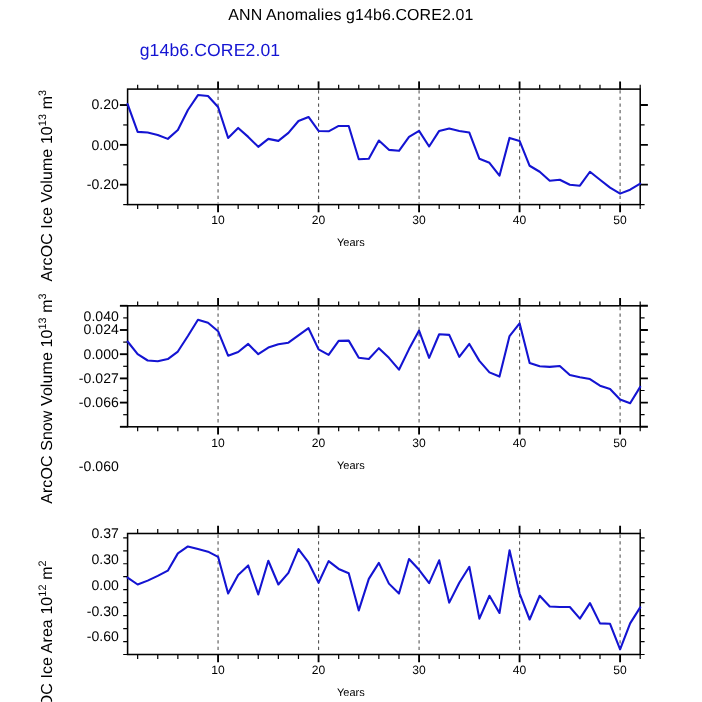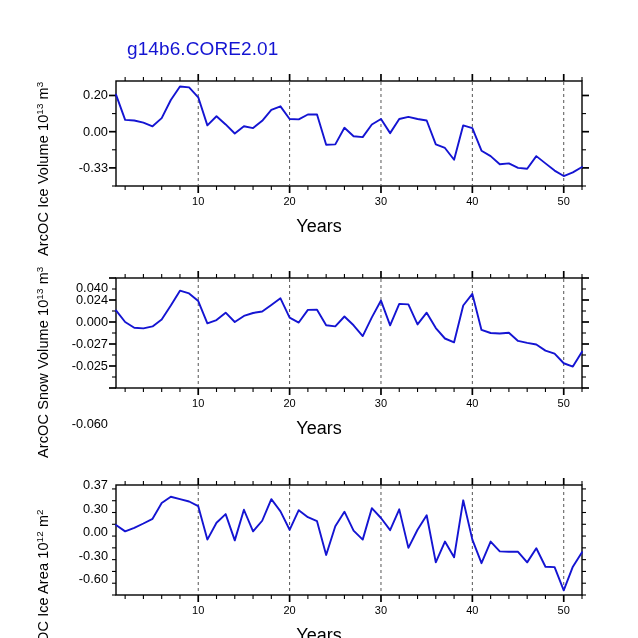--- a/index.html
+++ b/index.html
@@ -27,21 +27,21 @@
     left: 0;
     top: 6px;
     width: 638px;
     text-align: center;
     font-size: 14.5px;
     color: #000;
     letter-spacing: 0.1px;
   }
   .legend-label {
     position: absolute;
-    font-size: 19px;
+    font-size: 16px;
     color: #1414d2;
     letter-spacing: 0.1px;
   }
   .panel {
     position: absolute;
     left: 0;
     width: 638px;
   }
   .ylabel {
     position: absolute;
@@ -65,38 +65,39 @@
   }
   .xtick-label {
     position: absolute;
     font-size: 11px;
     text-align: center;
     color: #000;
     white-space: nowrap;
   }
   .xlabel {
     position: absolute;
-    font-size: 18px;
+    font-size: 10px;
     text-align: center;
     color: #000;
     width: 638px;
     left: 0;
   }
   .svg-layer {
     position: absolute;
     left: 0;
     top: 0;
     overflow: visible;
   }
 </style>
 </head>
 <body>
 
 <div id="figure">
 
+  <div class="fig-title">ANN Anomalies g14b6.CORE2.01</div>
 
   <div class="legend-label" id="legend-label" style="left:127px; top:38px;">g14b6.CORE2.01</div>
 
   <div class="panel" id="panel-0" style="top: 0px; height: 638px;">
       <svg class="svg-layer" width="638" height="638">
         <rect x="116" y="81" width="466" height="105" fill="#ffffff" stroke="#000000" stroke-width="1.4"></rect>
         <line x1="198.23529411764707" x2="198.23529411764707" y1="82" y2="185" stroke="#555555" stroke-width="1" stroke-dasharray="3,3"></line>
         <line x1="289.6078431372549" x2="289.6078431372549" y1="82" y2="185" stroke="#555555" stroke-width="1" stroke-dasharray="3,3"></line>
         <line x1="380.98039215686276" x2="380.98039215686276" y1="82" y2="185" stroke="#555555" stroke-width="1" stroke-dasharray="3,3"></line>
         <line x1="472.35294117647055" x2="472.35294117647055" y1="82" y2="185" stroke="#555555" stroke-width="1" stroke-dasharray="3,3"></line>
@@ -162,21 +163,21 @@
         <line y1="131.6896551724138" y2="131.6896551724138" x1="116" x2="109" stroke="#000" stroke-width="1.7"></line>
         <line y1="131.6896551724138" y2="131.6896551724138" x1="582" x2="589" stroke="#000" stroke-width="1.7"></line>
         <line y1="113.58620689655173" y2="113.58620689655173" x1="116" x2="112" stroke="#000" stroke-width="1.1"></line>
         <line y1="113.58620689655173" y2="113.58620689655173" x1="582" x2="586" stroke="#000" stroke-width="1.1"></line>
         <line y1="95.48275862068967" y2="95.48275862068967" x1="116" x2="109" stroke="#000" stroke-width="1.7"></line>
         <line y1="95.48275862068967" y2="95.48275862068967" x1="582" x2="589" stroke="#000" stroke-width="1.7"></line>
         <polyline points="116.00,94.58 125.14,119.92 134.27,120.47 143.41,122.64 152.55,126.26 161.69,118.11 170.82,100.01 179.96,86.43 189.10,87.34 198.24,97.29 207.37,125.35 216.51,116.30 225.65,124.45 234.78,133.50 243.92,126.26 253.06,128.07 262.20,120.83 271.33,109.97 280.47,106.34 289.61,119.02 298.75,119.38 307.88,114.49 317.02,114.49 326.16,144.72 335.29,144.36 344.43,127.71 353.57,136.22 362.71,137.12 371.84,124.45 380.98,119.02 390.12,133.14 399.25,119.02 408.39,116.84 417.53,119.02 426.67,120.47 435.80,144.36 444.94,147.98 454.08,159.75 463.22,125.35 472.35,128.07 481.49,150.70 490.63,156.13 499.76,164.28 508.90,163.37 518.04,167.90 527.18,168.80 536.31,156.13 545.45,163.37 554.59,170.61 563.73,176.04 572.86,172.42 582.00,166.99" fill="none" stroke="#1414d2" stroke-width="1.9" stroke-linejoin="round" stroke-linecap="round"></polyline>
       </svg>
       <div class="ytick-label" style="width: 52px; left: 56px; top: 87.4828px;">0.20</div>
       <div class="ytick-label" style="width: 52px; left: 56px; top: 123.69px;">0.00</div>
-      <div class="ytick-label" style="width: 52px; left: 56px; top: 159.897px;">-0.33</div>
+      <div class="ytick-label" style="width: 52px; left: 56px; top: 159.897px;">-0.20</div>
       <div class="xtick-label" style="width: 40px; left: 178.235px; top: 195px;">10</div>
       <div class="xtick-label" style="width: 40px; left: 269.608px; top: 195px;">20</div>
       <div class="xtick-label" style="width: 40px; left: 360.98px; top: 195px;">30</div>
       <div class="xtick-label" style="width: 40px; left: 452.353px; top: 195px;">40</div>
       <div class="xtick-label" style="width: 40px; left: 543.725px; top: 195px;">50</div>
       <div class="xlabel" style="top: 216px;">Years</div>
       <div class="ylabel" style="left: 34px; top: 256px;">ArcOC Ice Volume 10<sup>13</sup> m<sup>3</sup></div>
     </div>
 
   <div class="panel" id="panel-1" style="top: 0px; height: 638px;">
@@ -260,21 +261,21 @@
         <line y1="289" y2="289" x1="116" x2="112" stroke="#000" stroke-width="1.1"></line>
         <line y1="289" y2="289" x1="582" x2="586" stroke="#000" stroke-width="1.1"></line>
         <line y1="278" y2="278" x1="116" x2="109" stroke="#000" stroke-width="1.7"></line>
         <line y1="278" y2="278" x1="582" x2="589" stroke="#000" stroke-width="1.7"></line>
         <polyline points="116.00,310.45 125.14,322.00 134.27,327.72 143.41,328.38 152.55,326.40 161.69,319.58 170.82,305.50 179.96,290.65 189.10,293.40 198.24,301.10 207.37,323.32 216.51,320.02 225.65,312.65 234.78,322.00 243.92,315.95 253.06,312.98 262.20,311.55 271.33,304.95 280.47,298.35 289.61,317.60 298.75,322.55 307.88,309.90 317.02,309.68 326.16,325.30 335.29,326.40 344.43,316.50 353.57,325.30 362.71,336.08 371.84,317.38 380.98,300.55 390.12,325.30 399.25,303.85 408.39,304.40 417.53,324.42 426.67,312.65 435.80,328.05 444.94,338.50 454.08,342.35 463.22,305.50 472.35,293.95 481.49,329.92 490.63,333.00 499.76,333.55 508.90,332.78 518.04,340.92 527.18,342.90 536.31,344.55 545.45,350.60 554.59,353.68 563.73,363.25 572.86,366.55 582.00,351.70" fill="none" stroke="#1414d2" stroke-width="1.9" stroke-linejoin="round" stroke-linecap="round"></polyline>
       </svg>
       <div class="ytick-label" style="width: 52px; left: 56px; top: 280px;">0.040</div>
       <div class="ytick-label" style="width: 52px; left: 56px; top: 292px;">0.024</div>
       <div class="ytick-label" style="width: 52px; left: 56px; top: 314px;">0.000</div>
       <div class="ytick-label" style="width: 52px; left: 56px; top: 336px;">-0.027</div>
-      <div class="ytick-label" style="width: 52px; left: 56px; top: 358px;">-0.025</div>
+      <div class="ytick-label" style="width: 52px; left: 56px; top: 358px;">-0.066</div>
       <div class="ytick-label" style="width: 52px; left: 56px; top: 380px; margin-top: 36px;">-0.060</div>
       <div class="xtick-label" style="width: 40px; left: 178.235px; top: 397px;">10</div>
       <div class="xtick-label" style="width: 40px; left: 269.608px; top: 397px;">20</div>
       <div class="xtick-label" style="width: 40px; left: 360.98px; top: 397px;">30</div>
       <div class="xtick-label" style="width: 40px; left: 452.353px; top: 397px;">40</div>
       <div class="xtick-label" style="width: 40px; left: 543.725px; top: 397px;">50</div>
       <div class="xlabel" style="top: 418px;">Years</div>
       <div class="ylabel" style="left: 34px; top: 458px;">ArcOC Snow Volume 10<sup>13</sup> m<sup>3</sup></div>
     </div>
 

